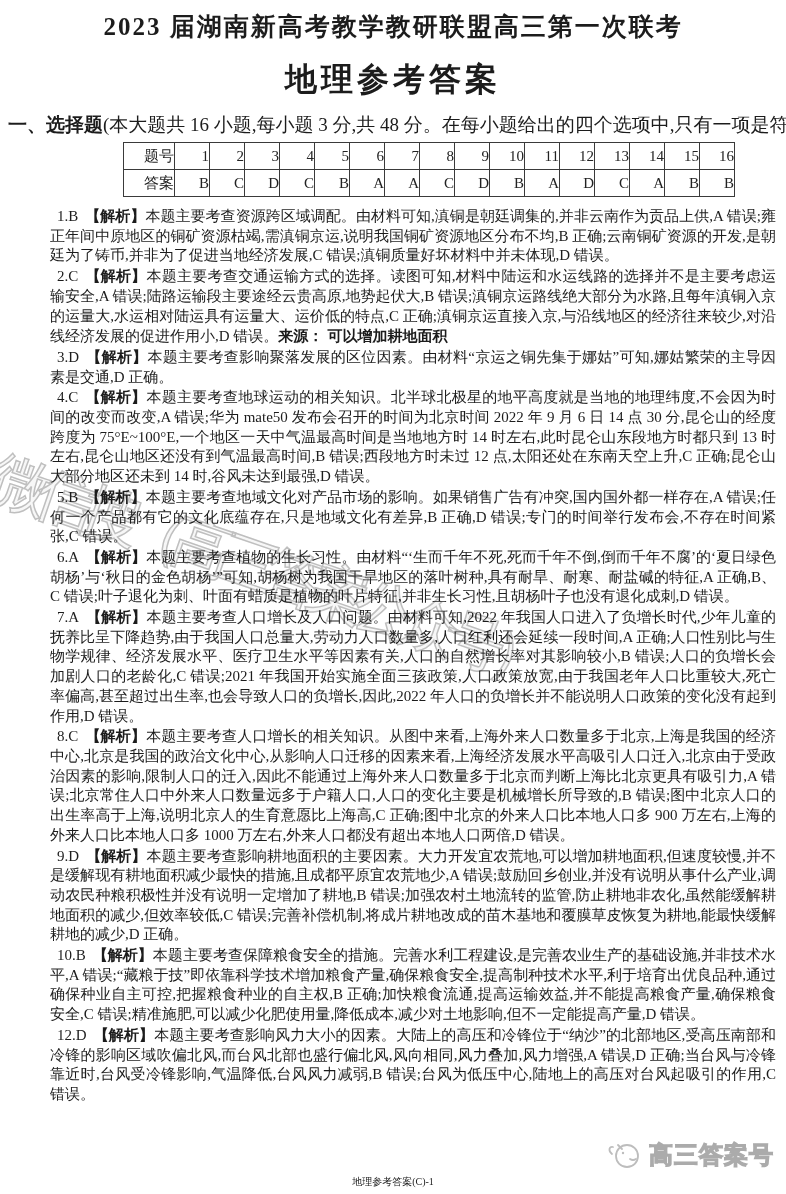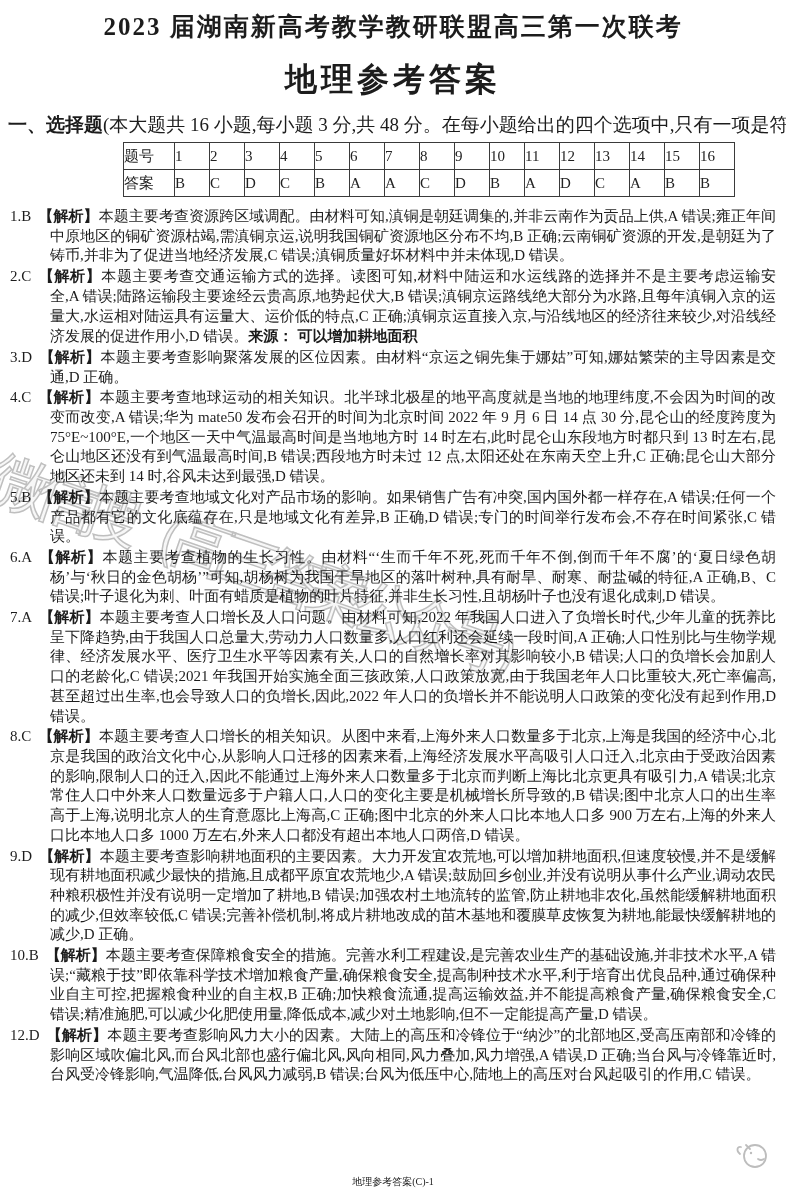--- a/index.html
+++ b/index.html
@@ -29,31 +29,31 @@
   .section-heading{
     margin:13px 8px 0 8px;font-size:19px;line-height:19px;white-space:nowrap;
   }
   .section-heading .lead{
     font-family:"Liberation Sans","DejaVu Sans",sans-serif;font-weight:bold;
   }
   table.answer-table{
     border-collapse:collapse;margin:8px 0 9px 123px;table-layout:fixed;
   }
   table.answer-table th,table.answer-table td{
-    border:1px solid #3a3a3a;height:26px;padding:0;text-align:left;
+    border:1px solid #3a3a3a;height:26px;padding:0;text-align:right;
     font-size:15px;font-weight:normal;color:#222;
   }
   table.answer-table th.row-label{width:50px;}
   table.answer-table td{width:34px;}
   .explanations{
     margin:4px 10px 0 10px;font-size:15px;line-height:19.7px;
     text-align:justify;text-justify:inter-character;
   }
   .item{padding-left:40px;text-indent:-40px;}
-  .item .num{margin-right:7px;}
+  .item .num{margin-right:7px;margin-left:47px;}
   .item .jiexi,.item .source{
     font-family:"Liberation Sans","DejaVu Sans",sans-serif;font-weight:bold;
   }
   .stamp{
     position:absolute;right:12px;bottom:22px;z-index:1;
     display:flex;align-items:center;gap:3px;
   }
   .stamp .stamp-label{
     font-family:"Liberation Sans","DejaVu Sans",sans-serif;
     font-size:24px;font-weight:bold;letter-spacing:1px;
@@ -137,16 +137,17 @@
   </div>
 
   <div class="stamp">
     <svg width="40" height="34" viewBox="0 0 40 34" fill="none" stroke="#bdbdbd" stroke-width="1.8" stroke-linecap="round">
       <path d="M6 16 C2 13, 3 8, 7 9"></path>
       <circle cx="21" cy="18" r="11"></circle>
       <circle cx="17" cy="15" r="1.2" fill="#bdbdbd" stroke="none"></circle>
       <path d="M24 21 q3 2 6 0"></path>
       <path d="M12 7 l4 4"></path>
     </svg>
+    <span class="stamp-label">高三答案号</span>
   </div>
 
   <div class="footer">地理参考答案(C)-1</div>
 </div>
 
 </body></html>

